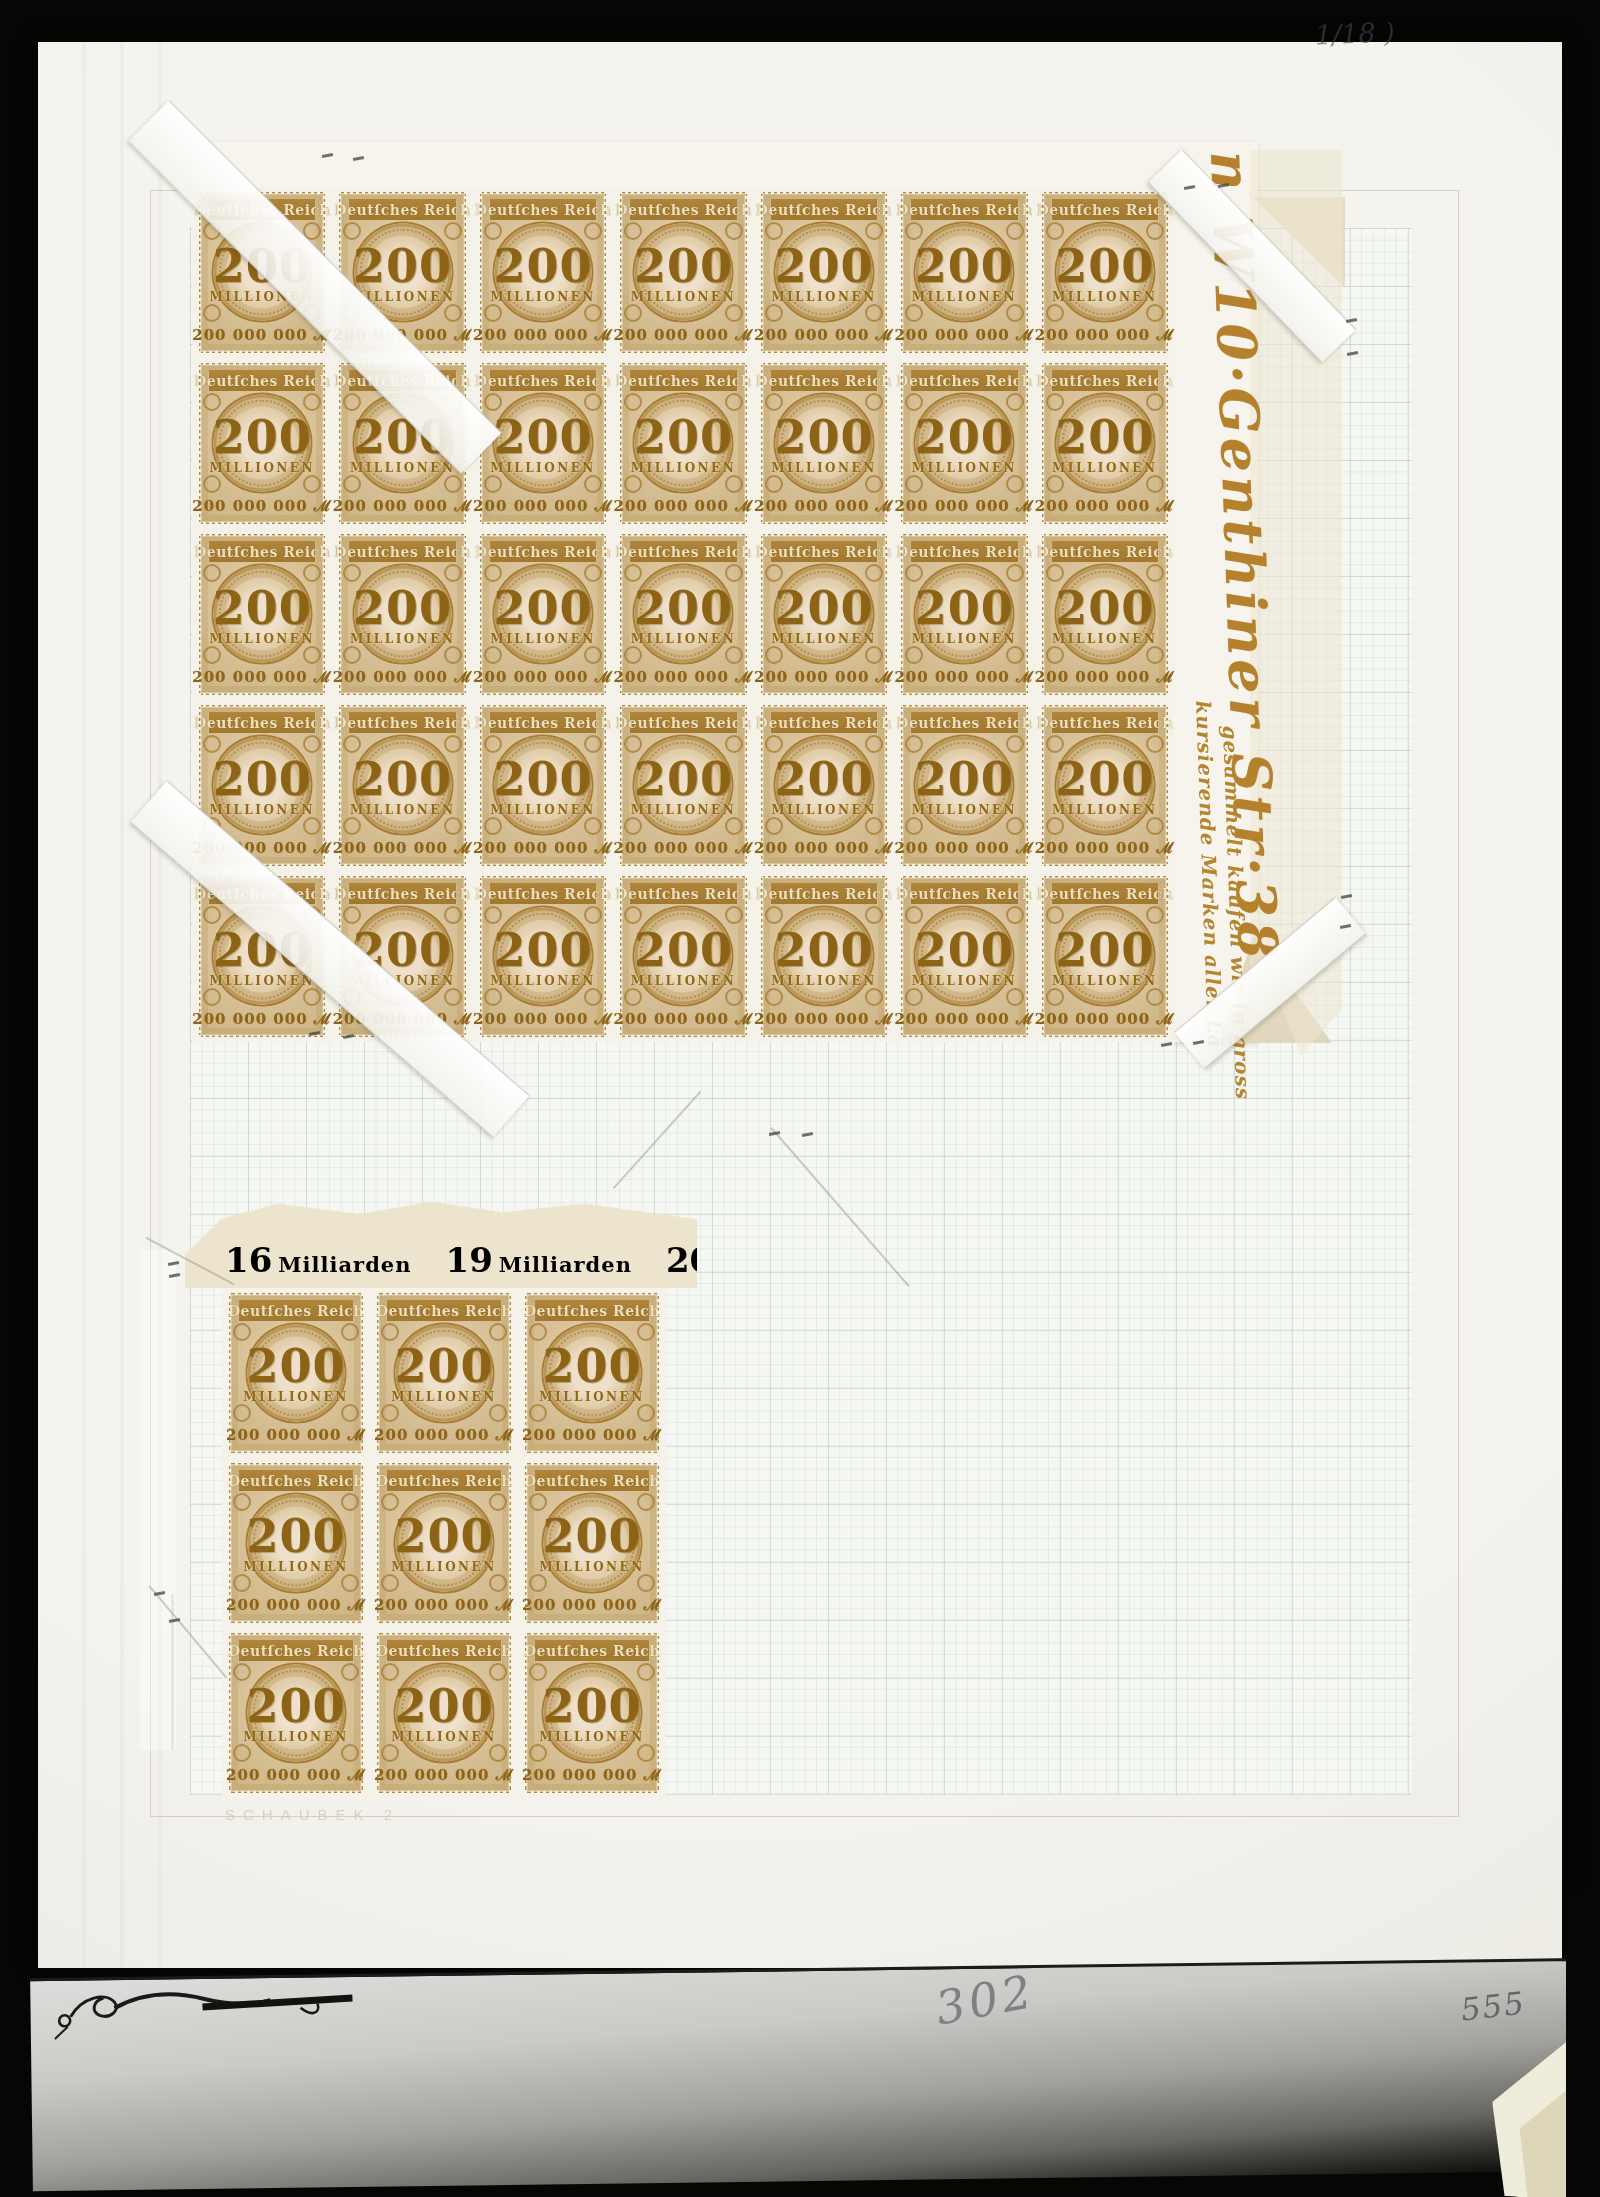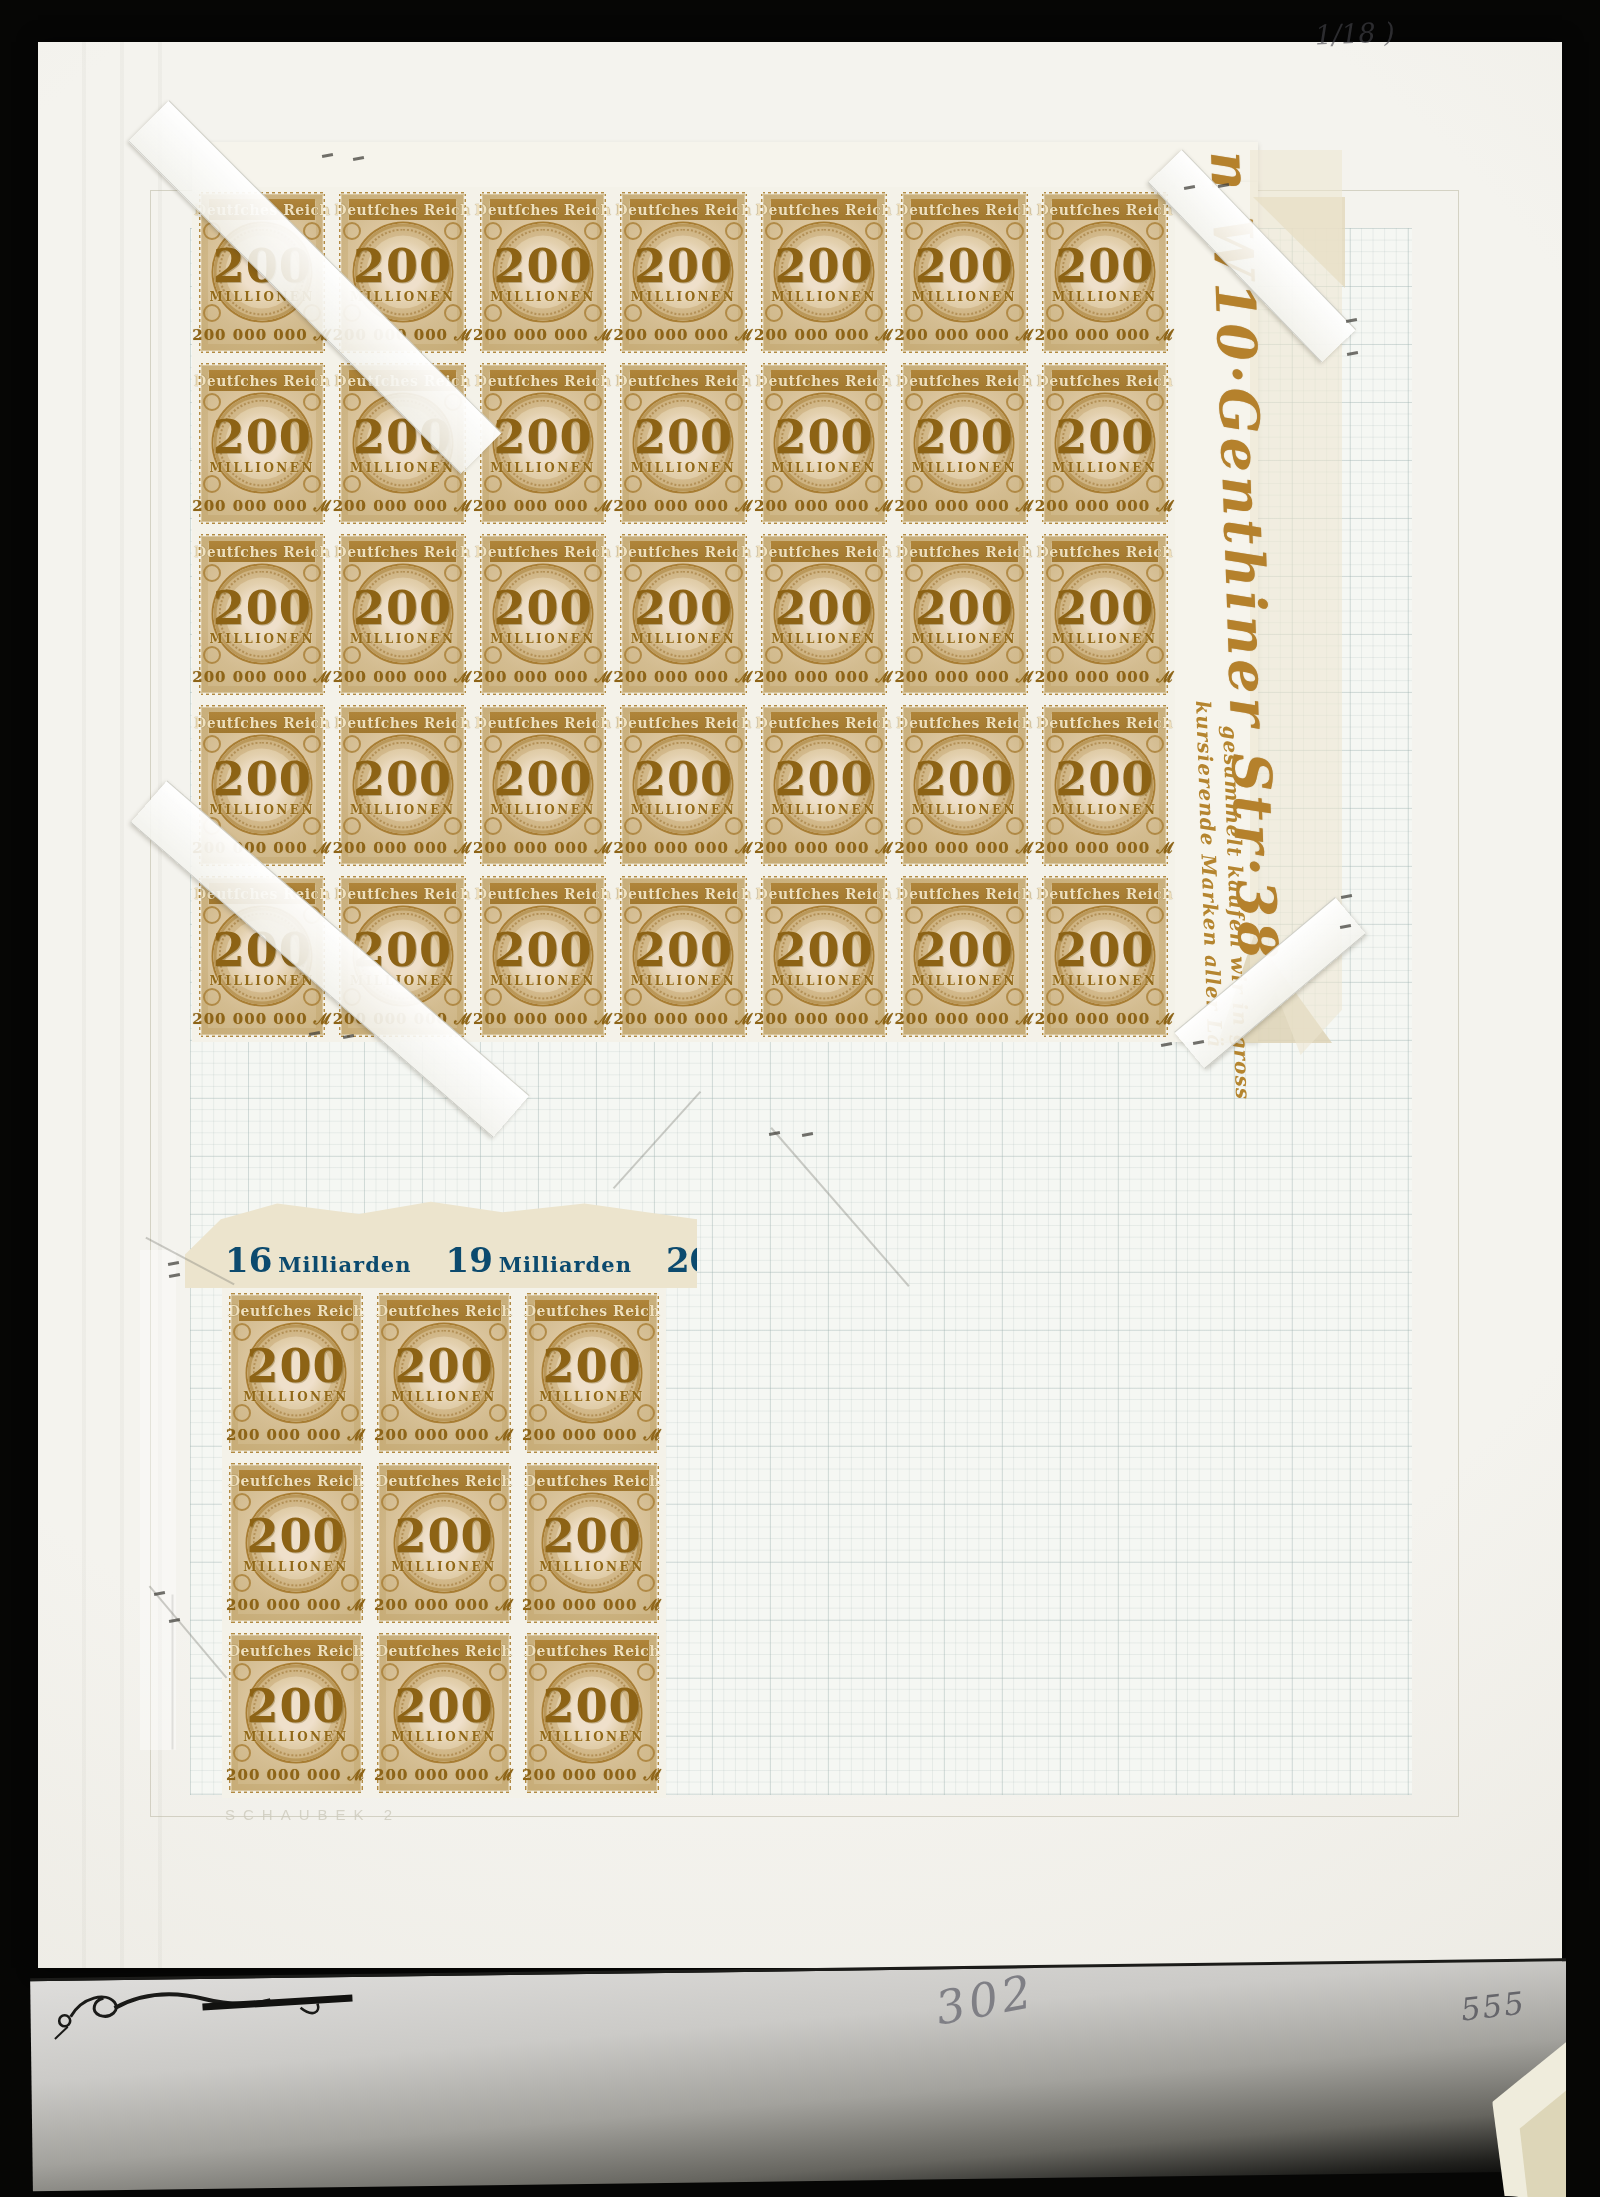--- a/index.html
+++ b/index.html
@@ -28,21 +28,21 @@
   .sheet-paper{position:absolute;background:#f6f4ec;box-shadow:0 2px 5px rgba(80,70,50,.18);}
   .selvage-top{left:0;top:0;width:1066px;height:46px;}
   .selvage-right{left:983px;top:40px;width:83px;height:860px;}
   .stampgrid{position:absolute;display:grid;background:#f4f2e9;}
   .grid-top{left:0;top:45px;width:983px;height:855px;}
   .sheet-bottom{position:absolute;left:147px;top:1158px;z-index:2;}
   .selvage-bottom{position:relative;width:512px;height:88px;background:#ece4cd;
         clip-path:polygon(0 62%,7% 22%,18% 4%,34% 16%,48% 2%,62% 14%,78% 4%,100% 22%,100% 100%,0 100%);
         box-shadow:0 2px 4px rgba(80,70,50,.15);}
   .milliarden-row{position:absolute;left:40px;bottom:8px;display:flex;gap:34px;align-items:baseline;
-        color:#0c4a6e;font-family:"DejaVu Serif",serif;font-weight:bold;}
+        color:#000000;font-family:"DejaVu Serif",serif;font-weight:bold;}
   .milliarden-num{font-size:34px;}
   .milliarden-word{font-size:21px;letter-spacing:1px;margin-left:6px;}
   .grid-bottom{left:37px;top:88px;width:444px;height:510px;}
 
   
   .cell{position:relative;}
   .stamp{position:absolute;inset:5px 7px;
         background:radial-gradient(circle at 50% 45%, #e7d6bd 0%, #dcc69f 38%, #d3bc90 62%, #ccb482 100%);
         box-shadow:inset 0 0 0 1px #b28a42, inset 0 0 0 3px rgba(216,197,158,.95), inset 0 0 0 9px rgba(170,130,58,.16);
         outline:3px dotted #f4f2e9;outline-offset:-2px;

